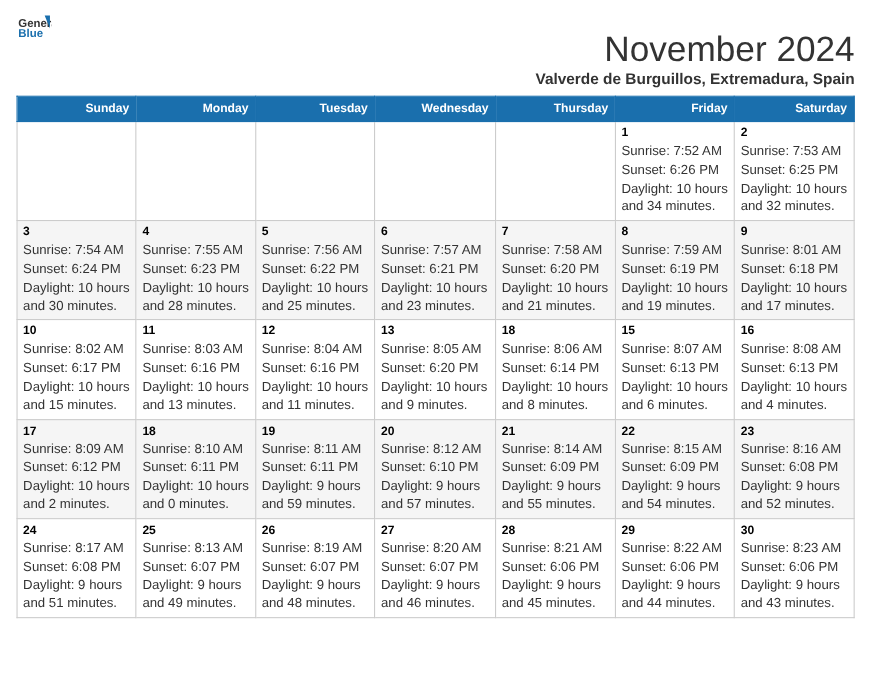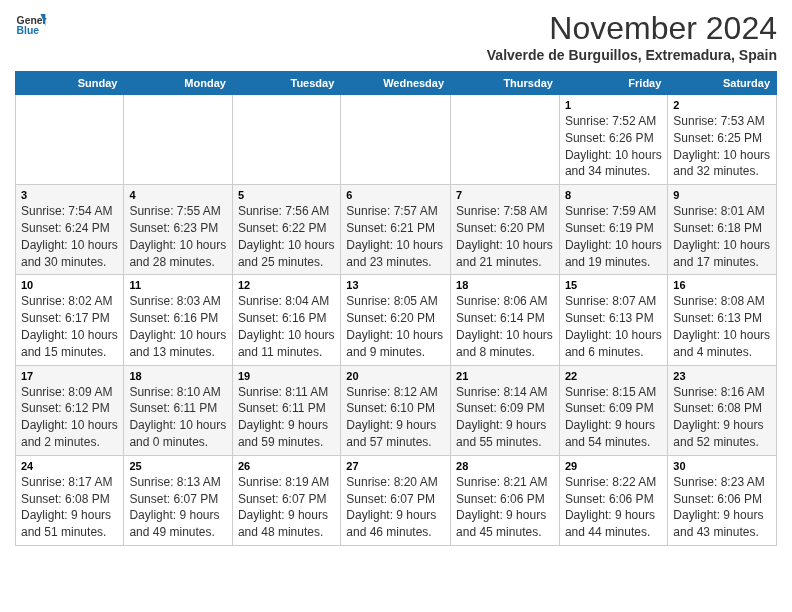--- a/index.html
+++ b/index.html
@@ -20,20 +20,21 @@
       display: flex;
       align-items: center;
       gap: 4px;
     }
     .logo-icon {
       width: 32px;
       height: 32px;
     }
     .title-area {
       text-align: right;
+      margin-top: 16px;
     }
     .month-title {
       font-size: 32px;
       font-weight: normal;
       color: #333;
     }
     .location-title {
       font-size: 14px;
       color: #333;
       font-weight: bold;

